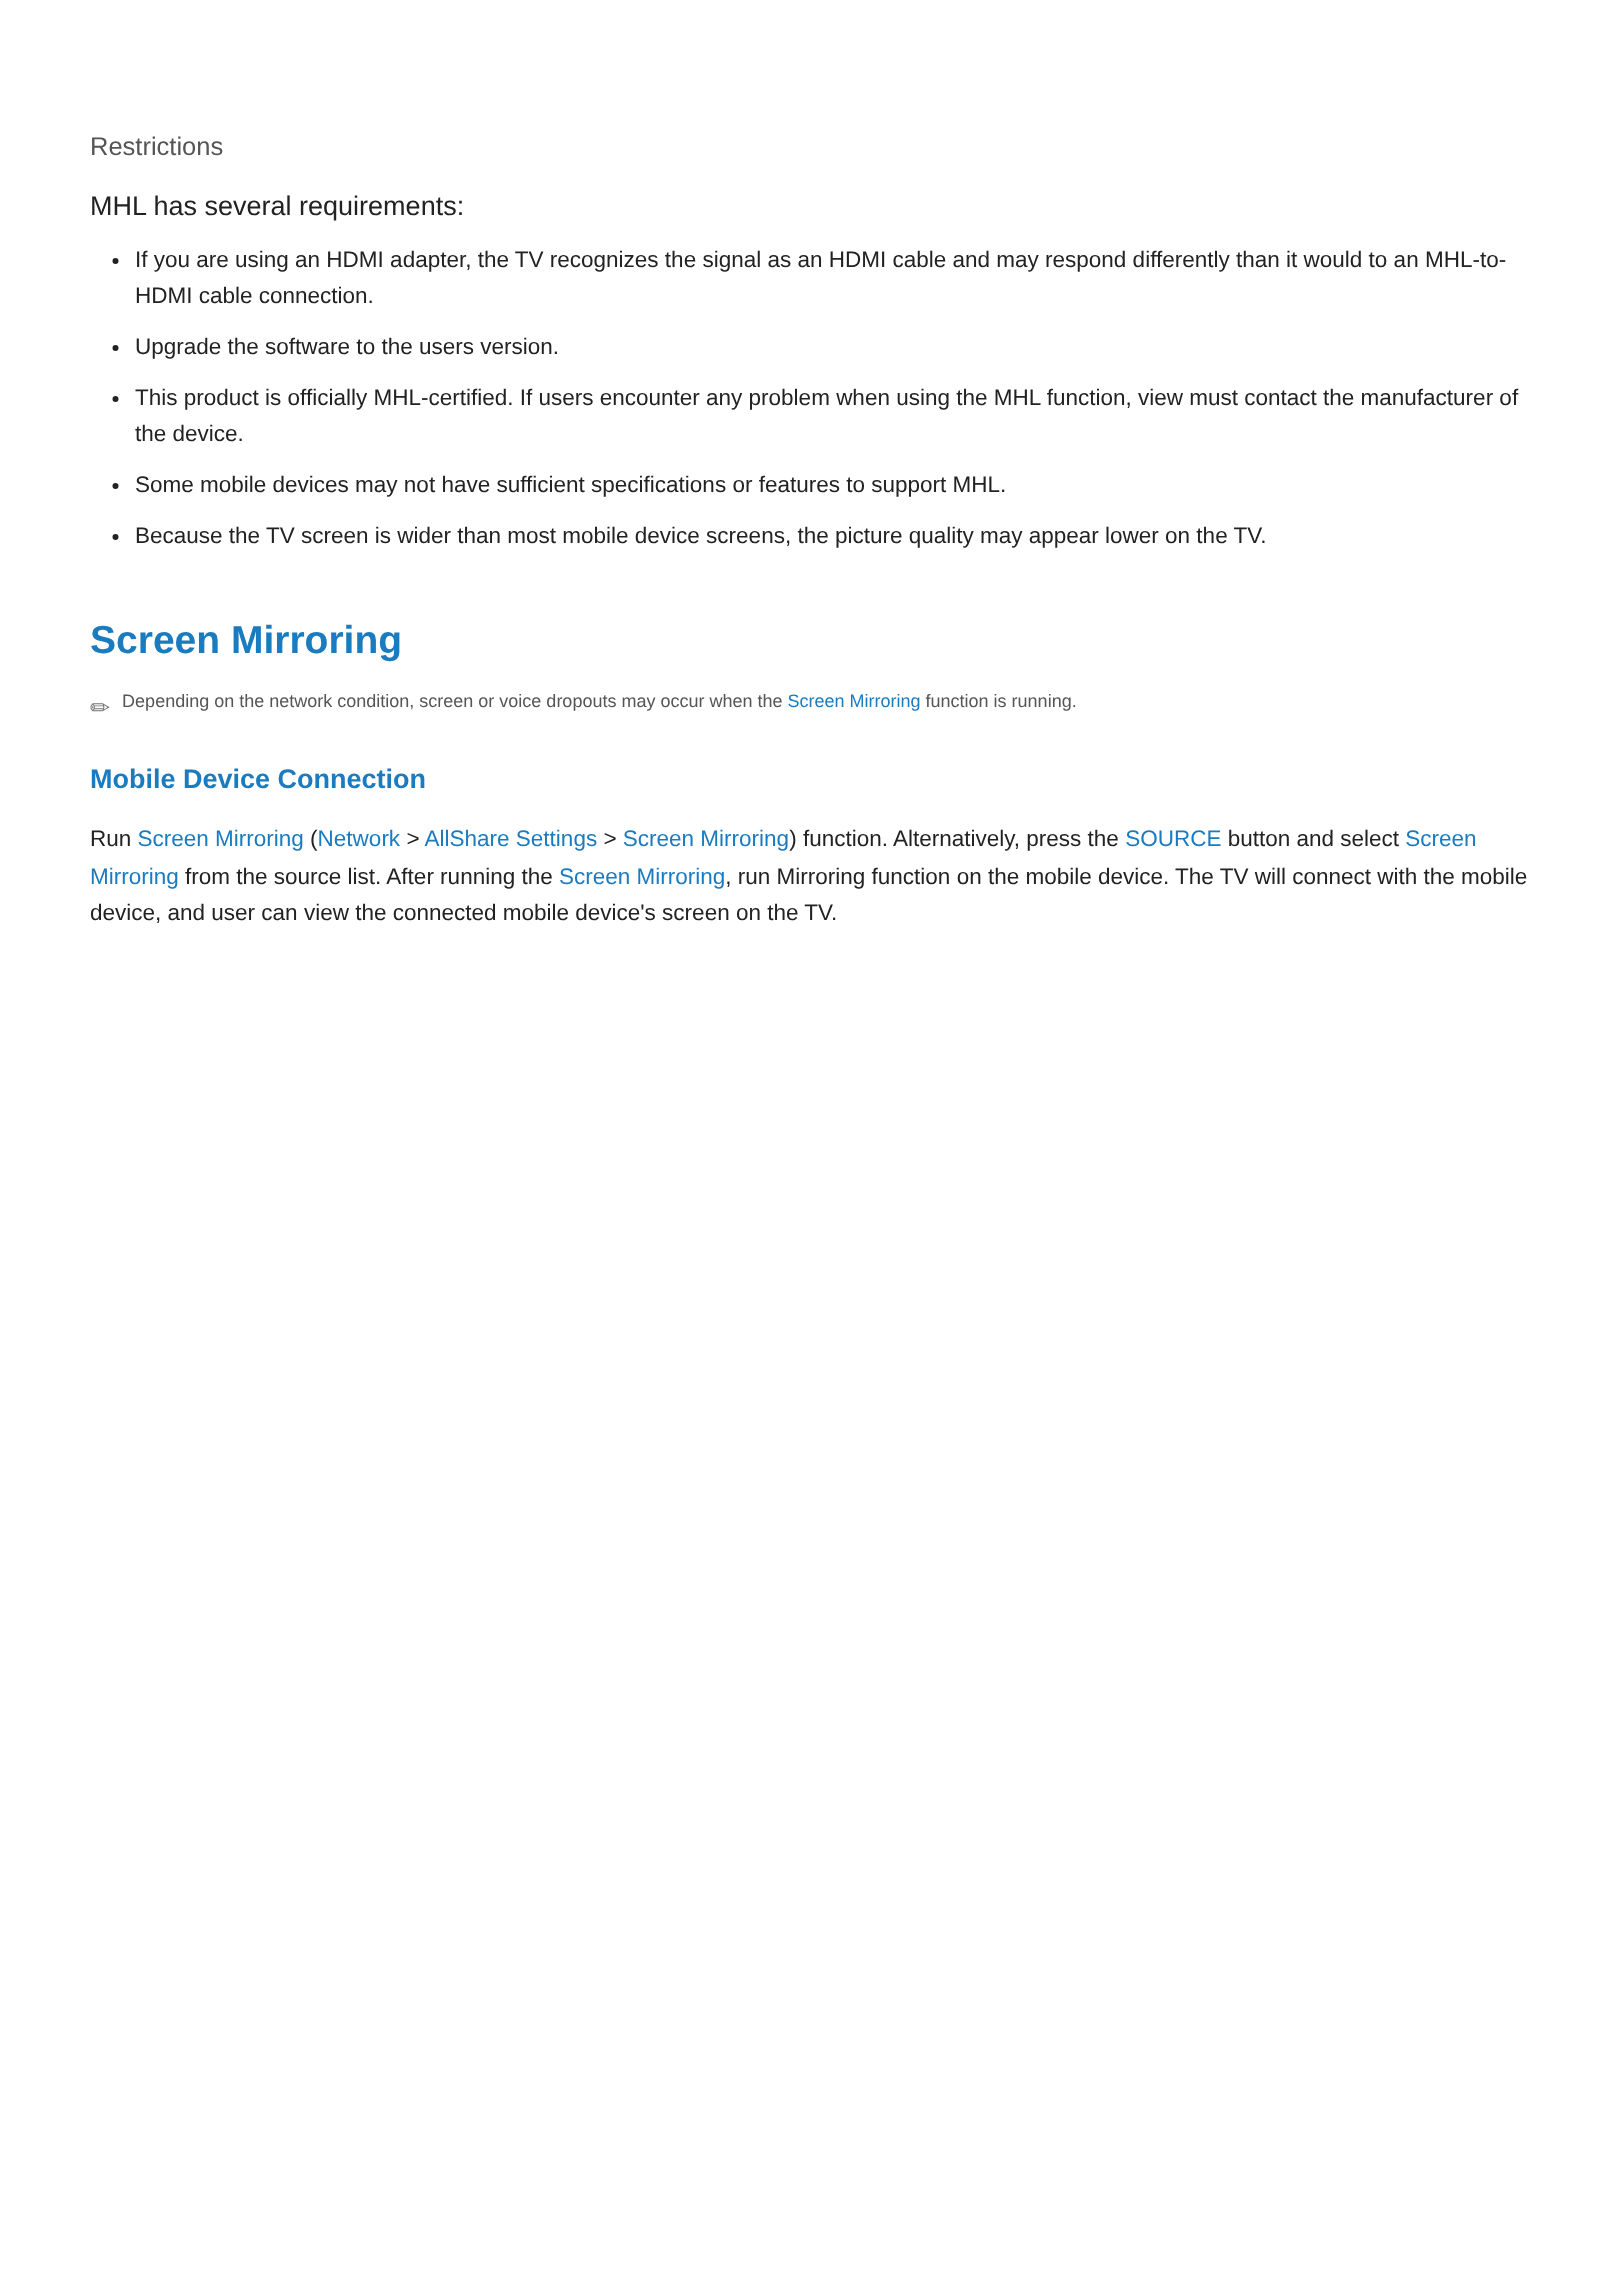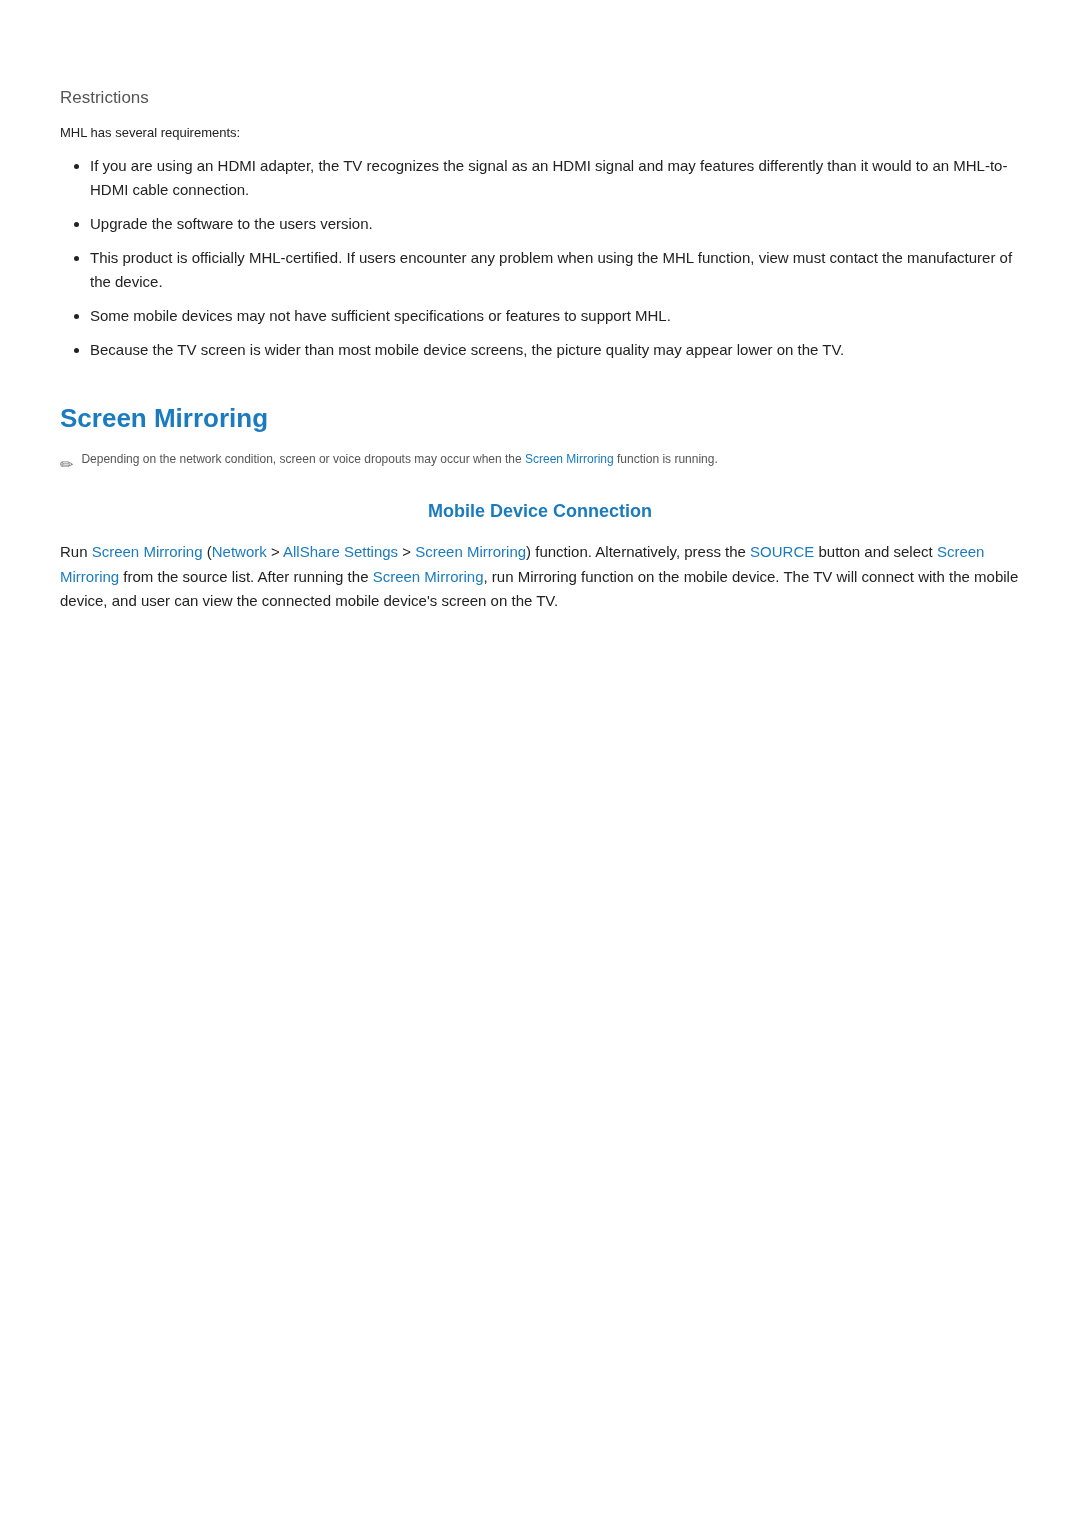--- a/index.html
+++ b/index.html
@@ -21,21 +21,21 @@
     .restrictions-heading {
       font-size: 17px;
       font-weight: normal;
       color: #555555;
       margin-bottom: 12px;
       margin-top: 44px;
     }
 
     .mhl-intro {
       margin-bottom: 10px;
-      font-size: 13px;
+      font-size: 18px;
     }
 
     .bullet-list {
       margin-left: 30px;
       margin-bottom: 20px;
     }
 
     .bullet-list li {
       margin-bottom: 10px;
       font-size: 15px;
@@ -94,33 +94,32 @@
       font-size: 12px;
       color: #555555;
       line-height: 1.55;
     }
 
     .mobile-device-heading {
       font-size: 18px;
       font-weight: bold;
       color: #1a7bbf;
       margin-bottom: 14px;
-      text-align: center;
     }
   </style>
 </head>
 <body>
 
 <section>
   <h2 class="restrictions-heading">Restrictions</h2>
 
   <p class="mhl-intro">MHL has several requirements:</p>
 
   <ul class="bullet-list">
-    <li>If you are using an HDMI adapter, the TV recognizes the signal as an HDMI signal and may features differently than it would to an MHL-to-HDMI cable connection.</li>
+    <li>If you are using an HDMI adapter, the TV recognizes the signal as an HDMI cable and may respond differently than it would to an MHL-to-HDMI cable connection.</li>
     <li>Upgrade the software to the users version.</li>
     <li>This product is officially MHL-certified. If users encounter any problem when using the MHL function, view must contact the manufacturer of the device.</li>
     <li>Some mobile devices may not have sufficient specifications or features to support MHL.</li>
     <li>Because the TV screen is wider than most mobile device screens, the picture quality may appear lower on the TV.</li>
   </ul>
 </section>
 
 <div class="section-divider"></div>
 
 <section>

